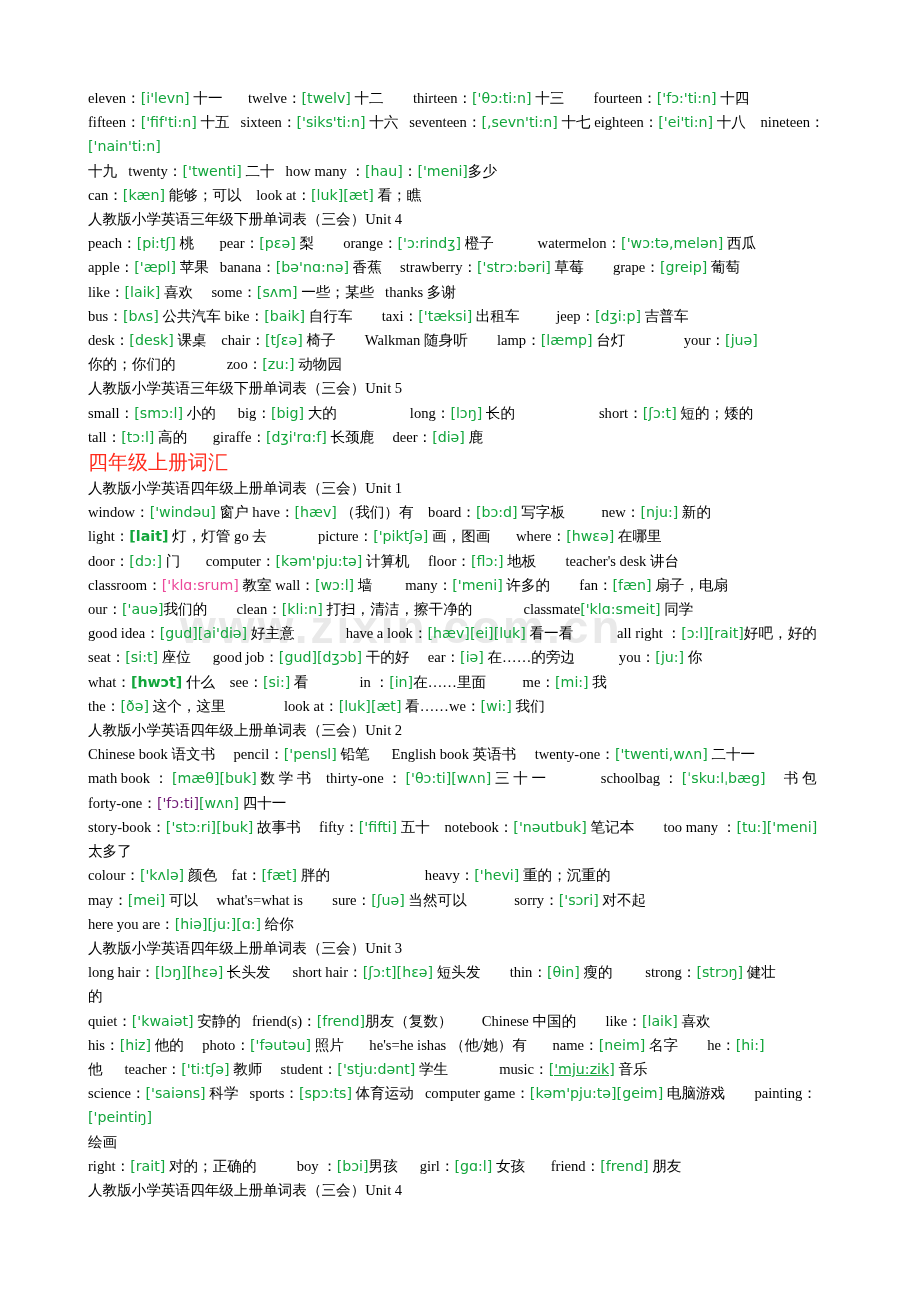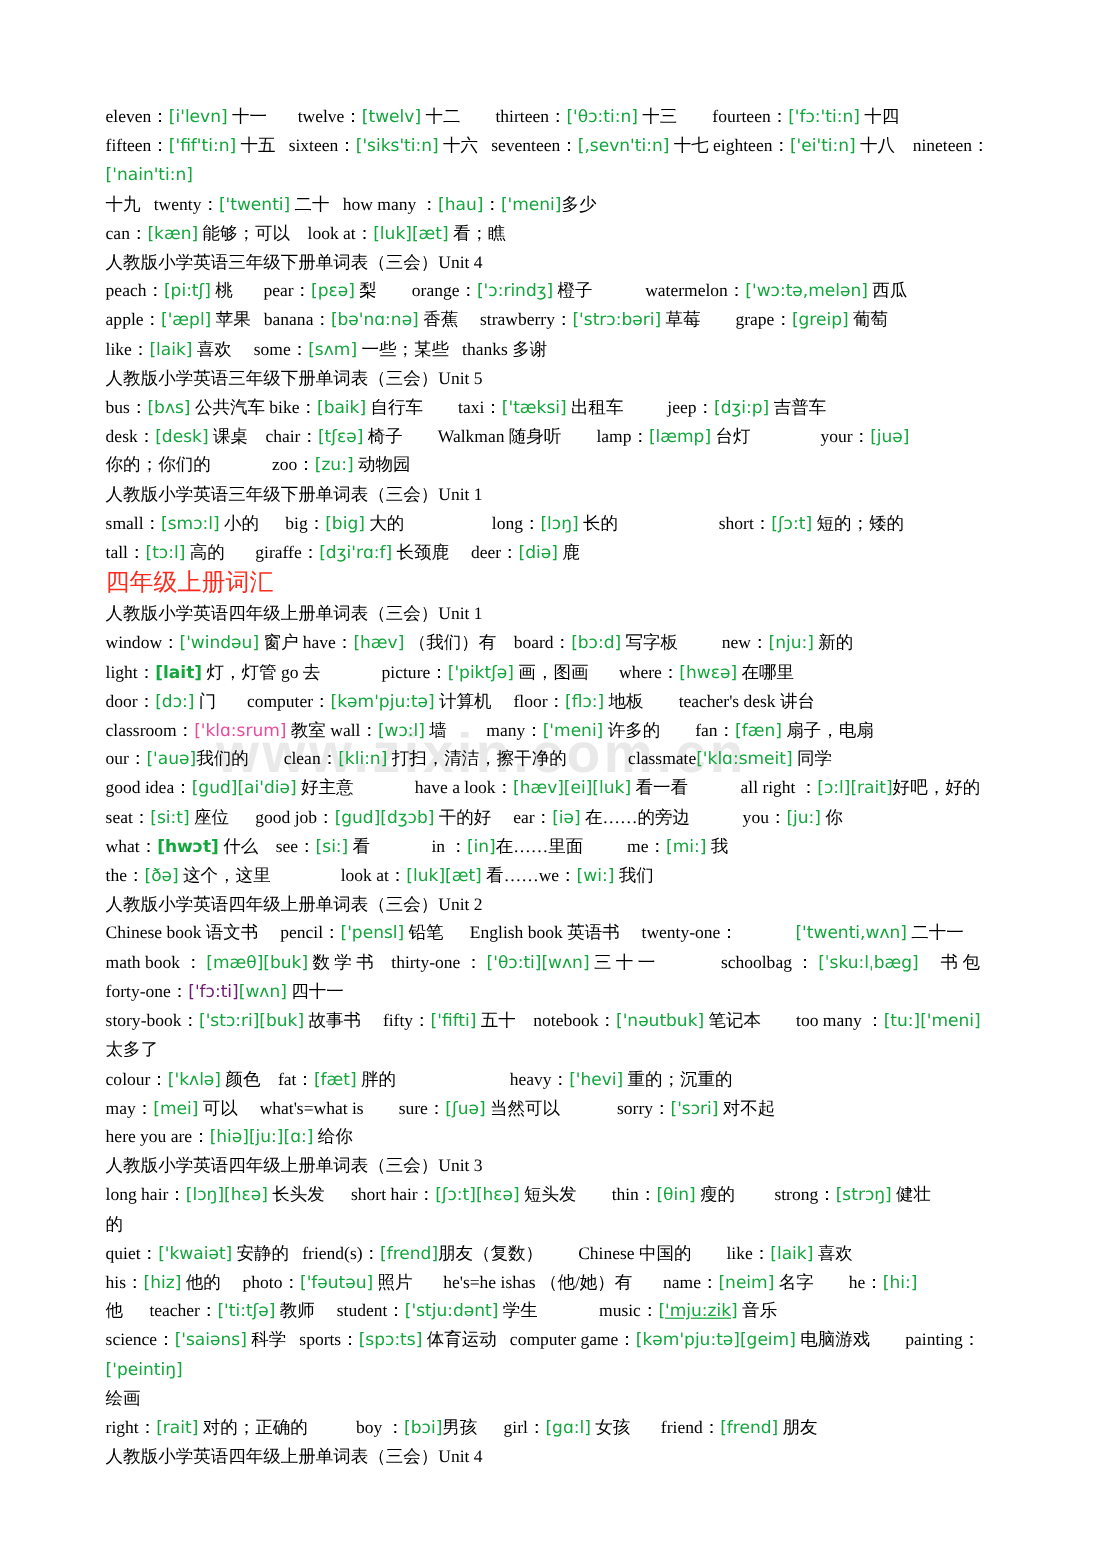--- a/index.html
+++ b/index.html
@@ -72,40 +72,39 @@
 
   <div class="content">
     <div class="line">eleven：<span class="ph" style="color: rgb(18, 166, 60);">[i'levn]</span> 十一       twelve：<span class="ph" style="color: rgb(18, 166, 60);">[twelv]</span> 十二        thirteen：<span class="ph" style="color: rgb(18, 166, 60);">['θɔ:ti:n]</span> 十三        fourteen：<span class="ph" style="color: rgb(18, 166, 60);">['fɔ:'ti:n]</span> 十四</div>
     <div class="line">fifteen：<span class="ph" style="color: rgb(18, 166, 60);">['fif'ti:n]</span> 十五   sixteen：<span class="ph" style="color: rgb(18, 166, 60);">['siks'ti:n]</span> 十六   seventeen：<span class="ph" style="color: rgb(18, 166, 60);">[,sevn'ti:n]</span> 十七 eighteen：<span class="ph" style="color: rgb(18, 166, 60);">['ei'ti:n]</span> 十八    nineteen：<span class="ph" style="color: rgb(18, 166, 60);">['nain'ti:n]</span></div>
     <div class="line">十九   twenty：<span class="ph" style="color: rgb(18, 166, 60);">['twenti]</span> 二十   how many ：<span class="ph" style="color: rgb(18, 166, 60);">[hau]</span>：<span class="ph" style="color: rgb(18, 166, 60);">['meni]</span>多少</div>
     <div class="line">can：<span class="ph" style="color: rgb(18, 166, 60);">[kæn]</span> 能够；可以    look at：<span class="ph" style="color: rgb(18, 166, 60);">[luk]</span><span class="ph" style="color: rgb(18, 166, 60);">[æt]</span> 看；瞧</div>
     <div class="line heading-unit">人教版小学英语三年级下册单词表（三会）Unit 4</div>
     <div class="line">peach：<span class="ph" style="color: rgb(18, 166, 60);">[pi:tʃ]</span> 桃       pear：<span class="ph" style="color: rgb(18, 166, 60);">[pɛə]</span> 梨        orange：<span class="ph" style="color: rgb(18, 166, 60);">['ɔ:rindʒ]</span> 橙子            watermelon：<span class="ph" style="color: rgb(18, 166, 60);">['wɔ:tə,melən]</span> 西瓜</div>
     <div class="line">apple：<span class="ph" style="color: rgb(18, 166, 60);">['æpl]</span> 苹果   banana：<span class="ph" style="color: rgb(18, 166, 60);">[bə'nɑ:nə]</span> 香蕉     strawberry：<span class="ph" style="color: rgb(18, 166, 60);">['strɔ:bəri]</span> 草莓        grape：<span class="ph" style="color: rgb(18, 166, 60);">[greip]</span> 葡萄</div>
     <div class="line">like：<span class="ph" style="color: rgb(18, 166, 60);">[laik]</span> 喜欢     some：<span class="ph" style="color: rgb(18, 166, 60);">[sʌm]</span> 一些；某些   thanks 多谢</div>
-    <div class="line heading-unit">人教版小学英语三年级下册单词表（三会）Unit 5</div>
     <div class="line">bus：<span class="ph" style="color: rgb(18, 166, 60);">[bʌs]</span> 公共汽车 bike：<span class="ph" style="color: rgb(18, 166, 60);">[baik]</span> 自行车        taxi：<span class="ph" style="color: rgb(18, 166, 60);">['tæksi]</span> 出租车          jeep：<span class="ph" style="color: rgb(18, 166, 60);">[dʒi:p]</span> 吉普车</div>
     <div class="line">desk：<span class="ph" style="color: rgb(18, 166, 60);">[desk]</span> 课桌    chair：<span class="ph" style="color: rgb(18, 166, 60);">[tʃɛə]</span> 椅子        Walkman 随身听        lamp：<span class="ph" style="color: rgb(18, 166, 60);">[læmp]</span> 台灯                your：<span class="ph" style="color: rgb(18, 166, 60);">[juə]</span></div>
     <div class="line">你的；你们的              zoo：<span class="ph" style="color: rgb(18, 166, 60);">[zu:]</span> 动物园</div>
-    <div class="line heading-unit">人教版小学英语三年级下册单词表（三会）Unit 1</div>
+    <div class="line heading-unit">人教版小学英语三年级下册单词表（三会）Unit 5</div>
     <div class="line">small：<span class="ph" style="color: rgb(18, 166, 60);">[smɔ:l]</span> 小的      big：<span class="ph" style="color: rgb(18, 166, 60);">[big]</span> 大的                    long：<span class="ph" style="color: rgb(18, 166, 60);">[lɔŋ]</span> 长的                       short：<span class="ph" style="color: rgb(18, 166, 60);">[ʃɔ:t]</span> 短的；矮的</div>
     <div class="line">tall：<span class="ph" style="color: rgb(18, 166, 60);">[tɔ:l]</span> 高的       giraffe：<span class="ph" style="color: rgb(18, 166, 60);">[dʒi'rɑ:f]</span> 长颈鹿     deer：<span class="ph" style="color: rgb(18, 166, 60);">[diə]</span> 鹿</div>
     <div class="line heading-red">四年级上册词汇</div>
     <div class="line heading-unit">人教版小学英语四年级上册单词表（三会）Unit 1</div>
     <div class="line">window：<span class="ph" style="color: rgb(18, 166, 60);">['windəu]</span> 窗户 have：<span class="ph" style="color: rgb(18, 166, 60);">[hæv]</span> （我们）有    board：<span class="ph" style="color: rgb(18, 166, 60);">[bɔ:d]</span> 写字板          new：<span class="ph" style="color: rgb(18, 166, 60);">[nju:]</span> 新的</div>
     <div class="line">light：<span class="ph" style="color: rgb(18, 166, 60); font-weight: bold;">[lait]</span> 灯，灯管 go 去              picture：<span class="ph" style="color: rgb(18, 166, 60);">['piktʃə]</span> 画，图画       where：<span class="ph" style="color: rgb(18, 166, 60);">[hwɛə]</span> 在哪里</div>
     <div class="line">door：<span class="ph" style="color: rgb(18, 166, 60);">[dɔ:]</span> 门       computer：<span class="ph" style="color: rgb(18, 166, 60);">[kəm'pju:tə]</span> 计算机     floor：<span class="ph" style="color: rgb(18, 166, 60);">[flɔ:]</span> 地板        teacher's desk 讲台</div>
     <div class="line">classroom：<span class="ph" style="color: #ec4899;">['klɑ:srum]</span> 教室 wall：<span class="ph" style="color: rgb(18, 166, 60);">[wɔ:l]</span> 墙         many：<span class="ph" style="color: rgb(18, 166, 60);">['meni]</span> 许多的        fan：<span class="ph" style="color: rgb(18, 166, 60);">[fæn]</span> 扇子，电扇</div>
     <div class="line">our：<span class="ph" style="color: rgb(18, 166, 60);">['auə]</span>我们的        clean：<span class="ph" style="color: rgb(18, 166, 60);">[kli:n]</span> 打扫，清洁，擦干净的              classmate<span class="ph" style="color: rgb(18, 166, 60);">['klɑ:smeit]</span> 同学</div>
     <div class="line">good idea：<span class="ph" style="color: rgb(18, 166, 60);">[gud]</span><span class="ph" style="color: rgb(18, 166, 60);">[ai'diə]</span> 好主意              have a look：<span class="ph" style="color: rgb(18, 166, 60);">[hæv]</span><span class="ph" style="color: rgb(18, 166, 60);">[ei]</span><span class="ph" style="color: rgb(18, 166, 60);">[luk]</span> 看一看            all right ：<span class="ph" style="color: rgb(18, 166, 60);">[ɔ:l]</span><span class="ph" style="color: rgb(18, 166, 60);">[rait]</span>好吧，好的</div>
     <div class="line">seat：<span class="ph" style="color: rgb(18, 166, 60);">[si:t]</span> 座位      good job：<span class="ph" style="color: rgb(18, 166, 60);">[gud]</span><span class="ph" style="color: rgb(18, 166, 60);">[dʒɔb]</span> 干的好     ear：<span class="ph" style="color: rgb(18, 166, 60);">[iə]</span> 在……的旁边            you：<span class="ph" style="color: rgb(18, 166, 60);">[ju:]</span> 你</div>
     <div class="line">what：<span class="ph" style="color: rgb(18, 166, 60); font-weight: bold;">[hwɔt]</span> 什么    see：<span class="ph" style="color: rgb(18, 166, 60);">[si:]</span> 看              in ：<span class="ph" style="color: rgb(18, 166, 60);">[in]</span>在……里面          me：<span class="ph" style="color: rgb(18, 166, 60);">[mi:]</span> 我</div>
     <div class="line">the：<span class="ph" style="color: rgb(18, 166, 60);">[ðə]</span> 这个，这里                look at：<span class="ph" style="color: rgb(18, 166, 60);">[luk]</span><span class="ph" style="color: rgb(18, 166, 60);">[æt]</span> 看……we：<span class="ph" style="color: rgb(18, 166, 60);">[wi:]</span> 我们</div>
     <div class="line heading-unit">人教版小学英语四年级上册单词表（三会）Unit 2</div>
-    <div class="line">Chinese book 语文书     pencil：<span class="ph" style="color: rgb(18, 166, 60);">['pensl]</span> 铅笔      English book 英语书     twenty-one：<span class="ph" style="color: rgb(18, 166, 60); margin-left: 48px;">['twenti,wʌn]</span> 二十一</div>
+    <div class="line">Chinese book 语文书     pencil：<span class="ph" style="color: rgb(18, 166, 60);">['pensl]</span> 铅笔      English book 英语书     twenty-one：<span class="ph" style="color: rgb(18, 166, 60);">['twenti,wʌn]</span> 二十一</div>
     <div class="line">math book ： <span class="ph" style="color: rgb(18, 166, 60);">[mæθ]</span><span class="ph" style="color: rgb(18, 166, 60);">[buk]</span> 数 学 书    thirty-one ： <span class="ph" style="color: rgb(18, 166, 60);">['θɔ:ti]</span><span class="ph" style="color: rgb(18, 166, 60);">[wʌn]</span> 三 十 一               schoolbag ： <span class="ph" style="color: rgb(18, 166, 60);">[ˈsku:lˌbæg]</span>     书 包</div>
     <div class="line">forty-one：<span class="ph" style="color: #701a75;">['fɔ:ti]</span><span class="ph" style="color: rgb(18, 166, 60);">[wʌn]</span> 四十一</div>
     <div class="line">story-book：<span class="ph" style="color: rgb(18, 166, 60);">['stɔ:ri]</span><span class="ph" style="color: rgb(18, 166, 60);">[buk]</span> 故事书     fifty：<span class="ph" style="color: rgb(18, 166, 60);">['fifti]</span> 五十    notebook：<span class="ph" style="color: rgb(18, 166, 60);">['nəutbuk]</span> 笔记本        too many ：<span class="ph" style="color: rgb(18, 166, 60);">[tu:]</span><span class="ph" style="color: rgb(18, 166, 60);">['meni]</span></div>
     <div class="line">太多了</div>
     <div class="line">colour：<span class="ph" style="color: rgb(18, 166, 60);">['kʌlə]</span> 颜色    fat：<span class="ph" style="color: rgb(18, 166, 60);">[fæt]</span> 胖的                          heavy：<span class="ph" style="color: rgb(18, 166, 60);">['hevi]</span> 重的；沉重的</div>
     <div class="line">may：<span class="ph" style="color: rgb(18, 166, 60);">[mei]</span> 可以     what's=what is        sure：<span class="ph" style="color: rgb(18, 166, 60);">[ʃuə]</span> 当然可以             sorry：<span class="ph" style="color: rgb(18, 166, 60);">['sɔri]</span> 对不起</div>
     <div class="line">here you are：<span class="ph" style="color: rgb(18, 166, 60);">[hiə]</span><span class="ph" style="color: rgb(18, 166, 60);">[ju:]</span><span class="ph" style="color: rgb(18, 166, 60);">[ɑ:]</span> 给你</div>
     <div class="line heading-unit">人教版小学英语四年级上册单词表（三会）Unit 3</div>
     <div class="line">long hair：<span class="ph" style="color: rgb(18, 166, 60);">[lɔŋ]</span><span class="ph" style="color: rgb(18, 166, 60);">[hɛə]</span> 长头发      short hair：<span class="ph" style="color: rgb(18, 166, 60);">[ʃɔ:t]</span><span class="ph" style="color: rgb(18, 166, 60);">[hɛə]</span> 短头发        thin：<span class="ph" style="color: rgb(18, 166, 60);">[θin]</span> 瘦的         strong：<span class="ph" style="color: rgb(18, 166, 60);">[strɔŋ]</span> 健壮</div>
     <div class="line">的</div>

